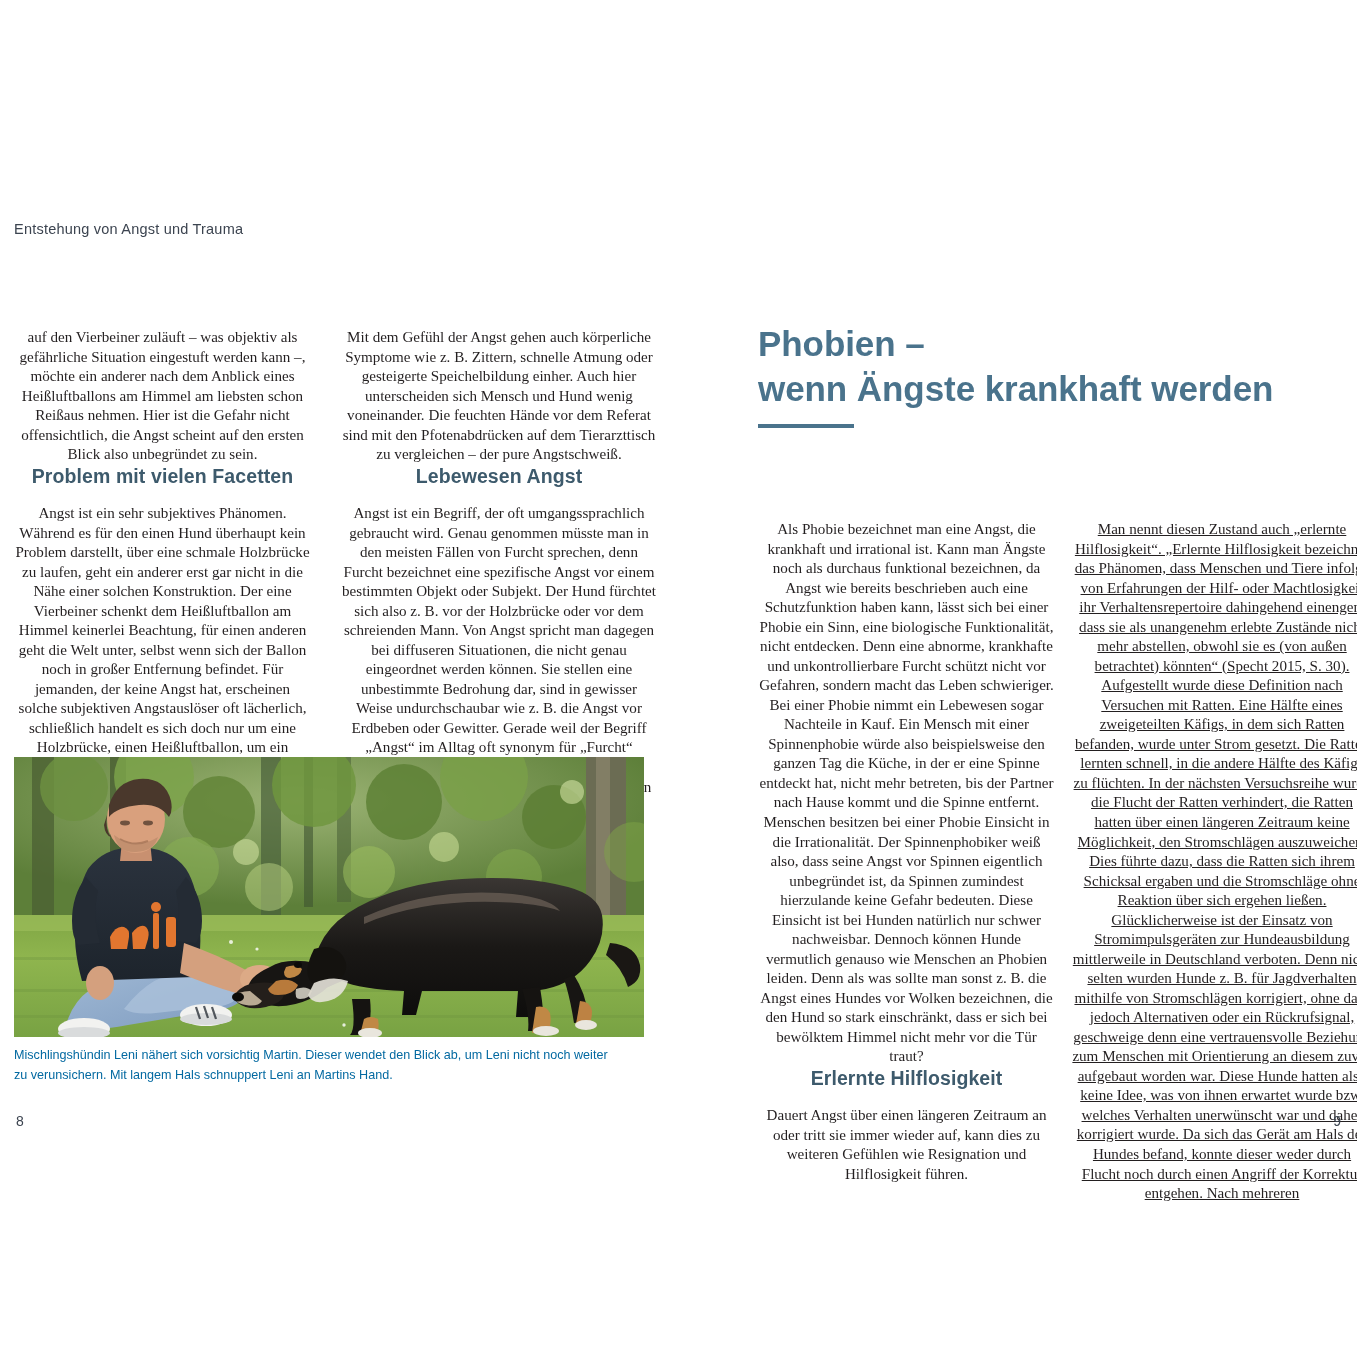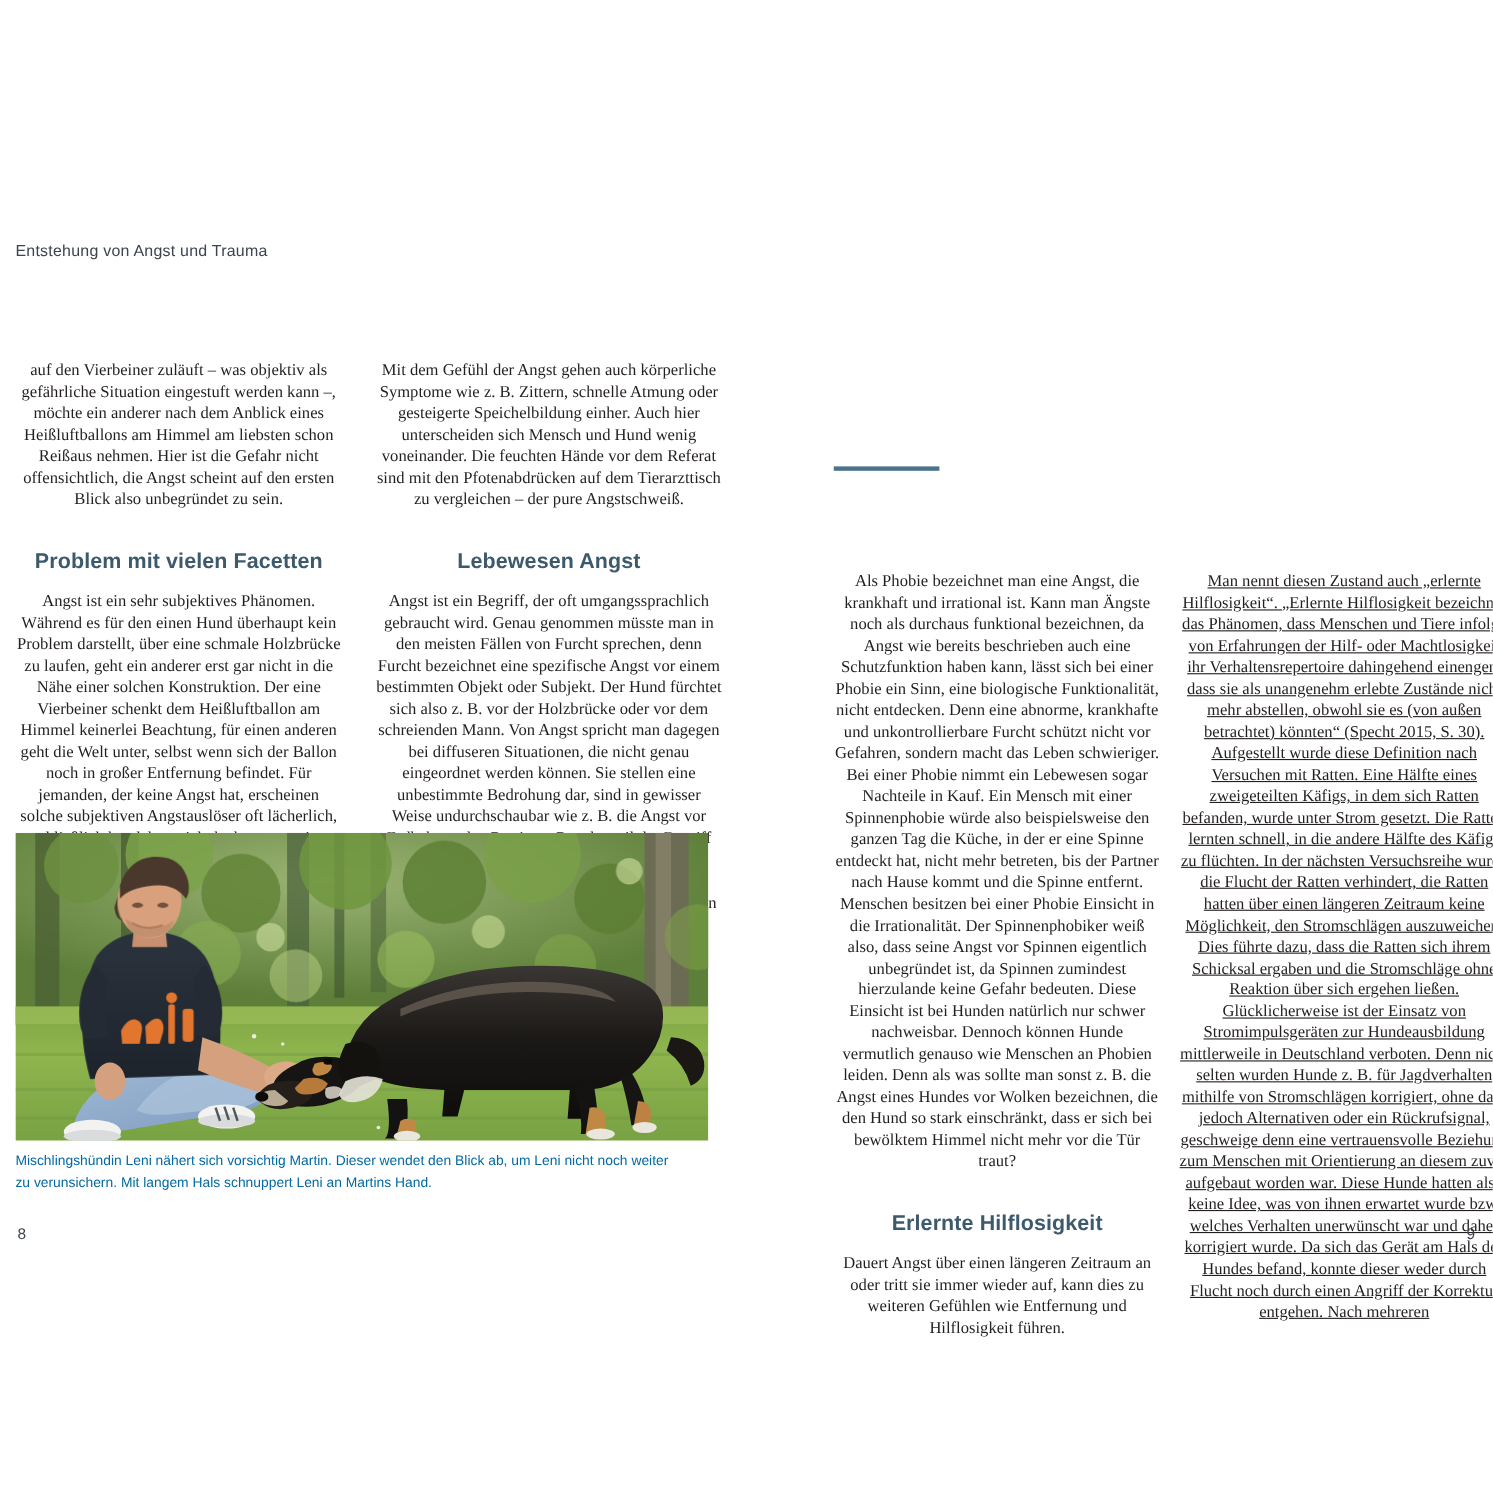--- a/index.html
+++ b/index.html
@@ -69,21 +69,21 @@
   h2.sub {
     font-family: "Liberation Sans", "DejaVu Sans", sans-serif;
     font-size: 19.5px;
     font-weight: 700;
     color: #3d5a6c;
     margin: 0;
     padding: 0;
     letter-spacing: 0.005em;
     line-height: 1.2;
   }
-  .heading-block { margin-top: 34px; margin-bottom: 16px; }
+  .heading-block { margin-bottom: 16px; }
 
   
   .chapter-title {
     position: absolute;
     left: 58px;
     top: 322px;
     width: 600px;
     font-family: "Liberation Sans", "DejaVu Sans", sans-serif;
     font-size: 35px;
     font-weight: 700;
@@ -328,28 +328,30 @@
     </div>
 
     <div class="caption">Mischlingshündin Leni nähert sich vorsichtig Martin. Dieser wendet den Blick ab, um Leni nicht noch weiter
 zu verunsichern. Mit langem Hals schnuppert Leni an Martins Hand.</div>
 
     <div class="folio folio-left">8</div>
   </div>
 
   <div class="page page-right">
 
+    <div class="chapter-title">Phobien –
+wenn Ängste krankhaft werden</div>
     <div class="chapter-rule"></div>
 
     <div class="col r-col1">
       <p>Als Phobie bezeichnet man eine Angst, die krankhaft und irrational ist. Kann man Ängste noch als durchaus funktional bezeichnen, da Angst wie bereits beschrieben auch eine Schutzfunktion haben kann, lässt sich bei einer Phobie ein Sinn, eine biologische Funktionalität, nicht entdecken. Denn eine abnorme, krankhafte und unkontrollierbare Furcht schützt nicht vor Gefahren, sondern macht das Leben schwieriger. Bei einer Phobie nimmt ein Lebewesen sogar Nachteile in Kauf. Ein Mensch mit einer Spinnenphobie würde also beispielsweise den ganzen Tag die Küche, in der er eine Spinne entdeckt hat, nicht mehr betreten, bis der Partner nach Hause kommt und die Spinne entfernt. Menschen besitzen bei einer Phobie Einsicht in die Irrationalität. Der Spinnenphobiker weiß also, dass seine Angst vor Spinnen eigentlich unbegründet ist, da Spinnen zumindest hierzulande keine Gefahr bedeuten. Diese Einsicht ist bei Hunden natürlich nur schwer nachweisbar. Dennoch können Hunde vermutlich genauso wie Menschen an Phobien leiden. Denn als was sollte man sonst z. B. die Angst eines Hundes vor Wolken bezeichnen, die den Hund so stark einschränkt, dass er sich bei bewölktem Himmel nicht mehr vor die Tür traut?</p>
       <div class="heading-block">
         <h2 class="sub">Erlernte Hilflosigkeit</h2>
       </div>
-      <p>Dauert Angst über einen längeren Zeitraum an oder tritt sie immer wieder auf, kann dies zu weiteren Gefühlen wie Entfernung und Hilflosigkeit führen.</p>
+      <p>Dauert Angst über einen längeren Zeitraum an oder tritt sie immer wieder auf, kann dies zu weiteren Gefühlen wie Resignation und Hilflosigkeit führen.</p>
     </div>
 
     <div class="col r-col2">
       <p>Man nennt diesen Zustand auch „erlernte Hilflosigkeit“. „Erlernte Hilflosigkeit bezeichnet das Phänomen, dass Menschen und Tiere infolge von Erfahrungen der Hilf- oder Machtlosigkeit ihr Verhaltensrepertoire dahingehend einengen, dass sie als unangenehm erlebte Zustände nicht mehr abstellen, obwohl sie es (von außen betrachtet) könnten“ (Specht 2015, S. 30). Aufgestellt wurde diese Definition nach Versuchen mit Ratten. Eine Hälfte eines zweigeteilten Käfigs, in dem sich Ratten befanden, wurde unter Strom gesetzt. Die Ratten lernten schnell, in die andere Hälfte des Käfigs zu flüchten. In der nächsten Versuchsreihe wurde die Flucht der Ratten verhindert, die Ratten hatten über einen längeren Zeitraum keine Möglichkeit, den Stromschlägen auszuweichen. Dies führte dazu, dass die Ratten sich ihrem Schicksal ergaben und die Stromschläge ohne Reaktion über sich ergehen ließen. Glücklicherweise ist der Einsatz von Stromimpulsgeräten zur Hundeausbildung mittlerweile in Deutschland verboten. Denn nicht selten wurden Hunde z. B. für Jagdverhalten mithilfe von Stromschlägen korrigiert, ohne dass jedoch Alternativen oder ein Rückrufsignal, geschweige denn eine vertrauensvolle Beziehung zum Menschen mit Orientierung an diesem zuvor aufgebaut worden war. Diese Hunde hatten also keine Idee, was von ihnen erwartet wurde bzw. welches Verhalten unerwünscht war und daher korrigiert wurde. Da sich das Gerät am Hals des Hundes befand, konnte dieser weder durch Flucht noch durch einen Angriff der Korrektur entgehen. Nach mehreren</p>
     </div>
 
     <div class="folio folio-right">9</div>
   </div>
 
 </div>

